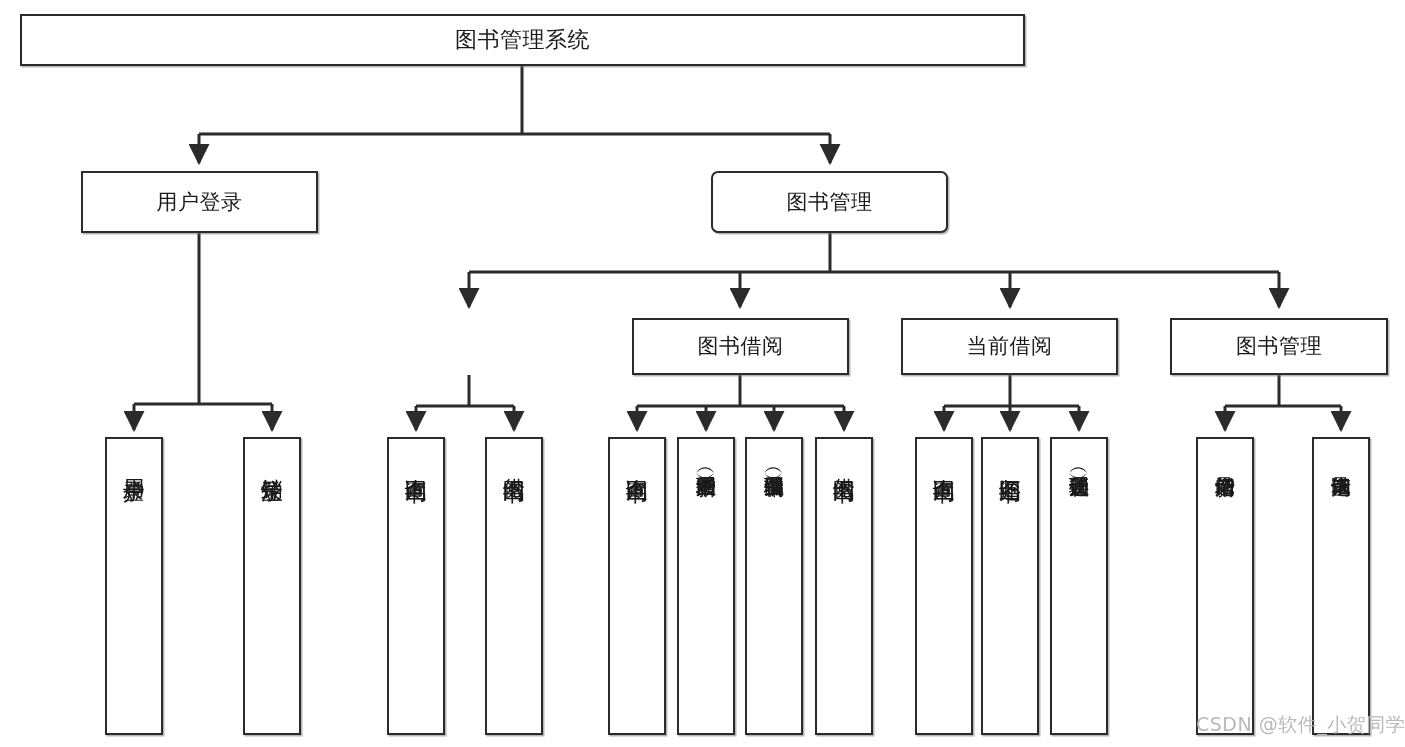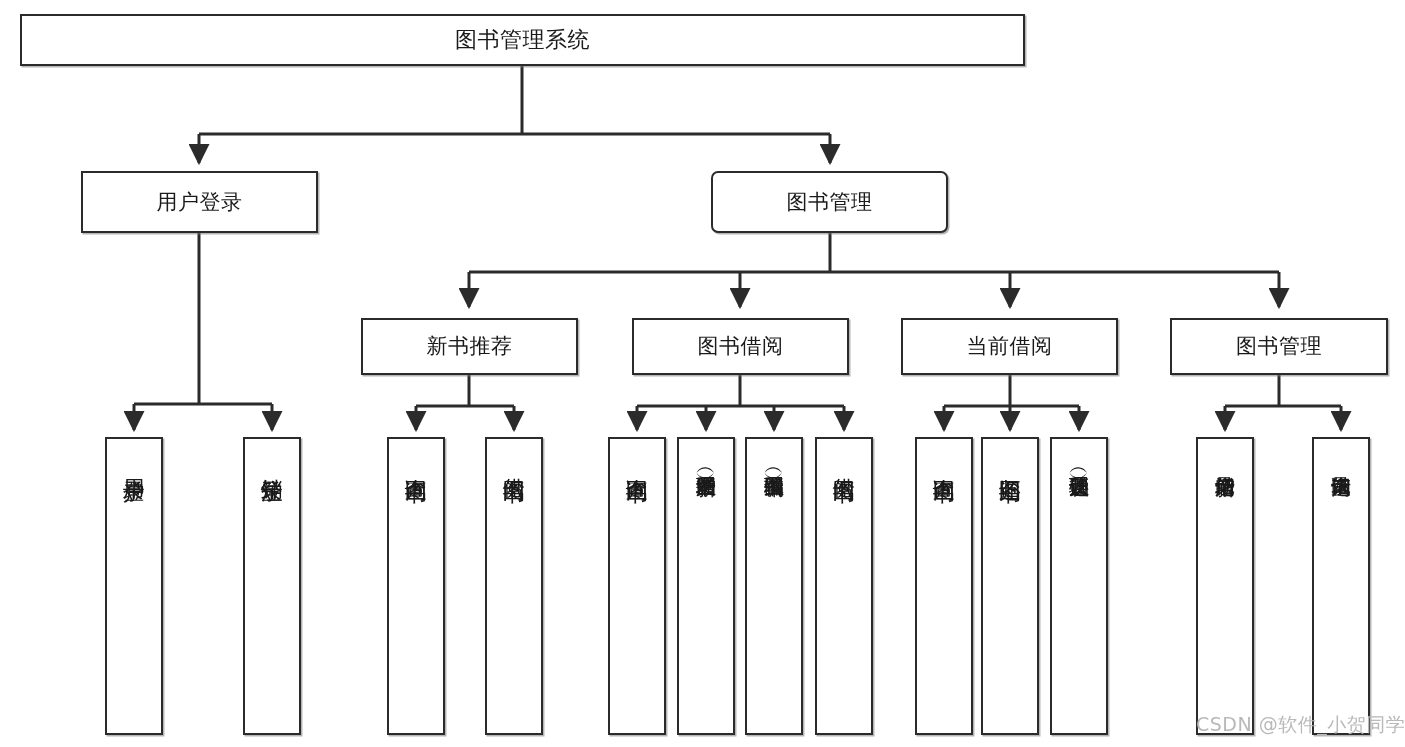--- a/index.html
+++ b/index.html
@@ -139,23 +139,20 @@
     <span class="label">图书管理系统</span>
   </div>
 
   <div class="node h" style="left:81px; top:171px; width:237px; height:62px;">
     <span class="label">用户登录</span>
   </div>
   <div class="node h" style="left:711px; top:171px; width:237px; height:62px;border-radius:7px;">
     <span class="label">图书管理</span>
   </div>
 
-  <div class="node h" style="left:361px; top:318px; width:217px; height:57px;">
-    <span class="label">新书推荐</span>
-  </div>
   <div class="node h" style="left:901px; top:318px; width:217px; height:57px;">
     <span class="label">当前借阅</span>
   </div>
   <div class="node h" style="left:632px; top:318px; width:217px; height:57px;">
     <span class="label">图书借阅</span>
   </div>
   <div class="node h" style="left:1170px; top:318px; width:218px; height:57px;">
     <span class="label">图书管理</span>
   </div>
 

